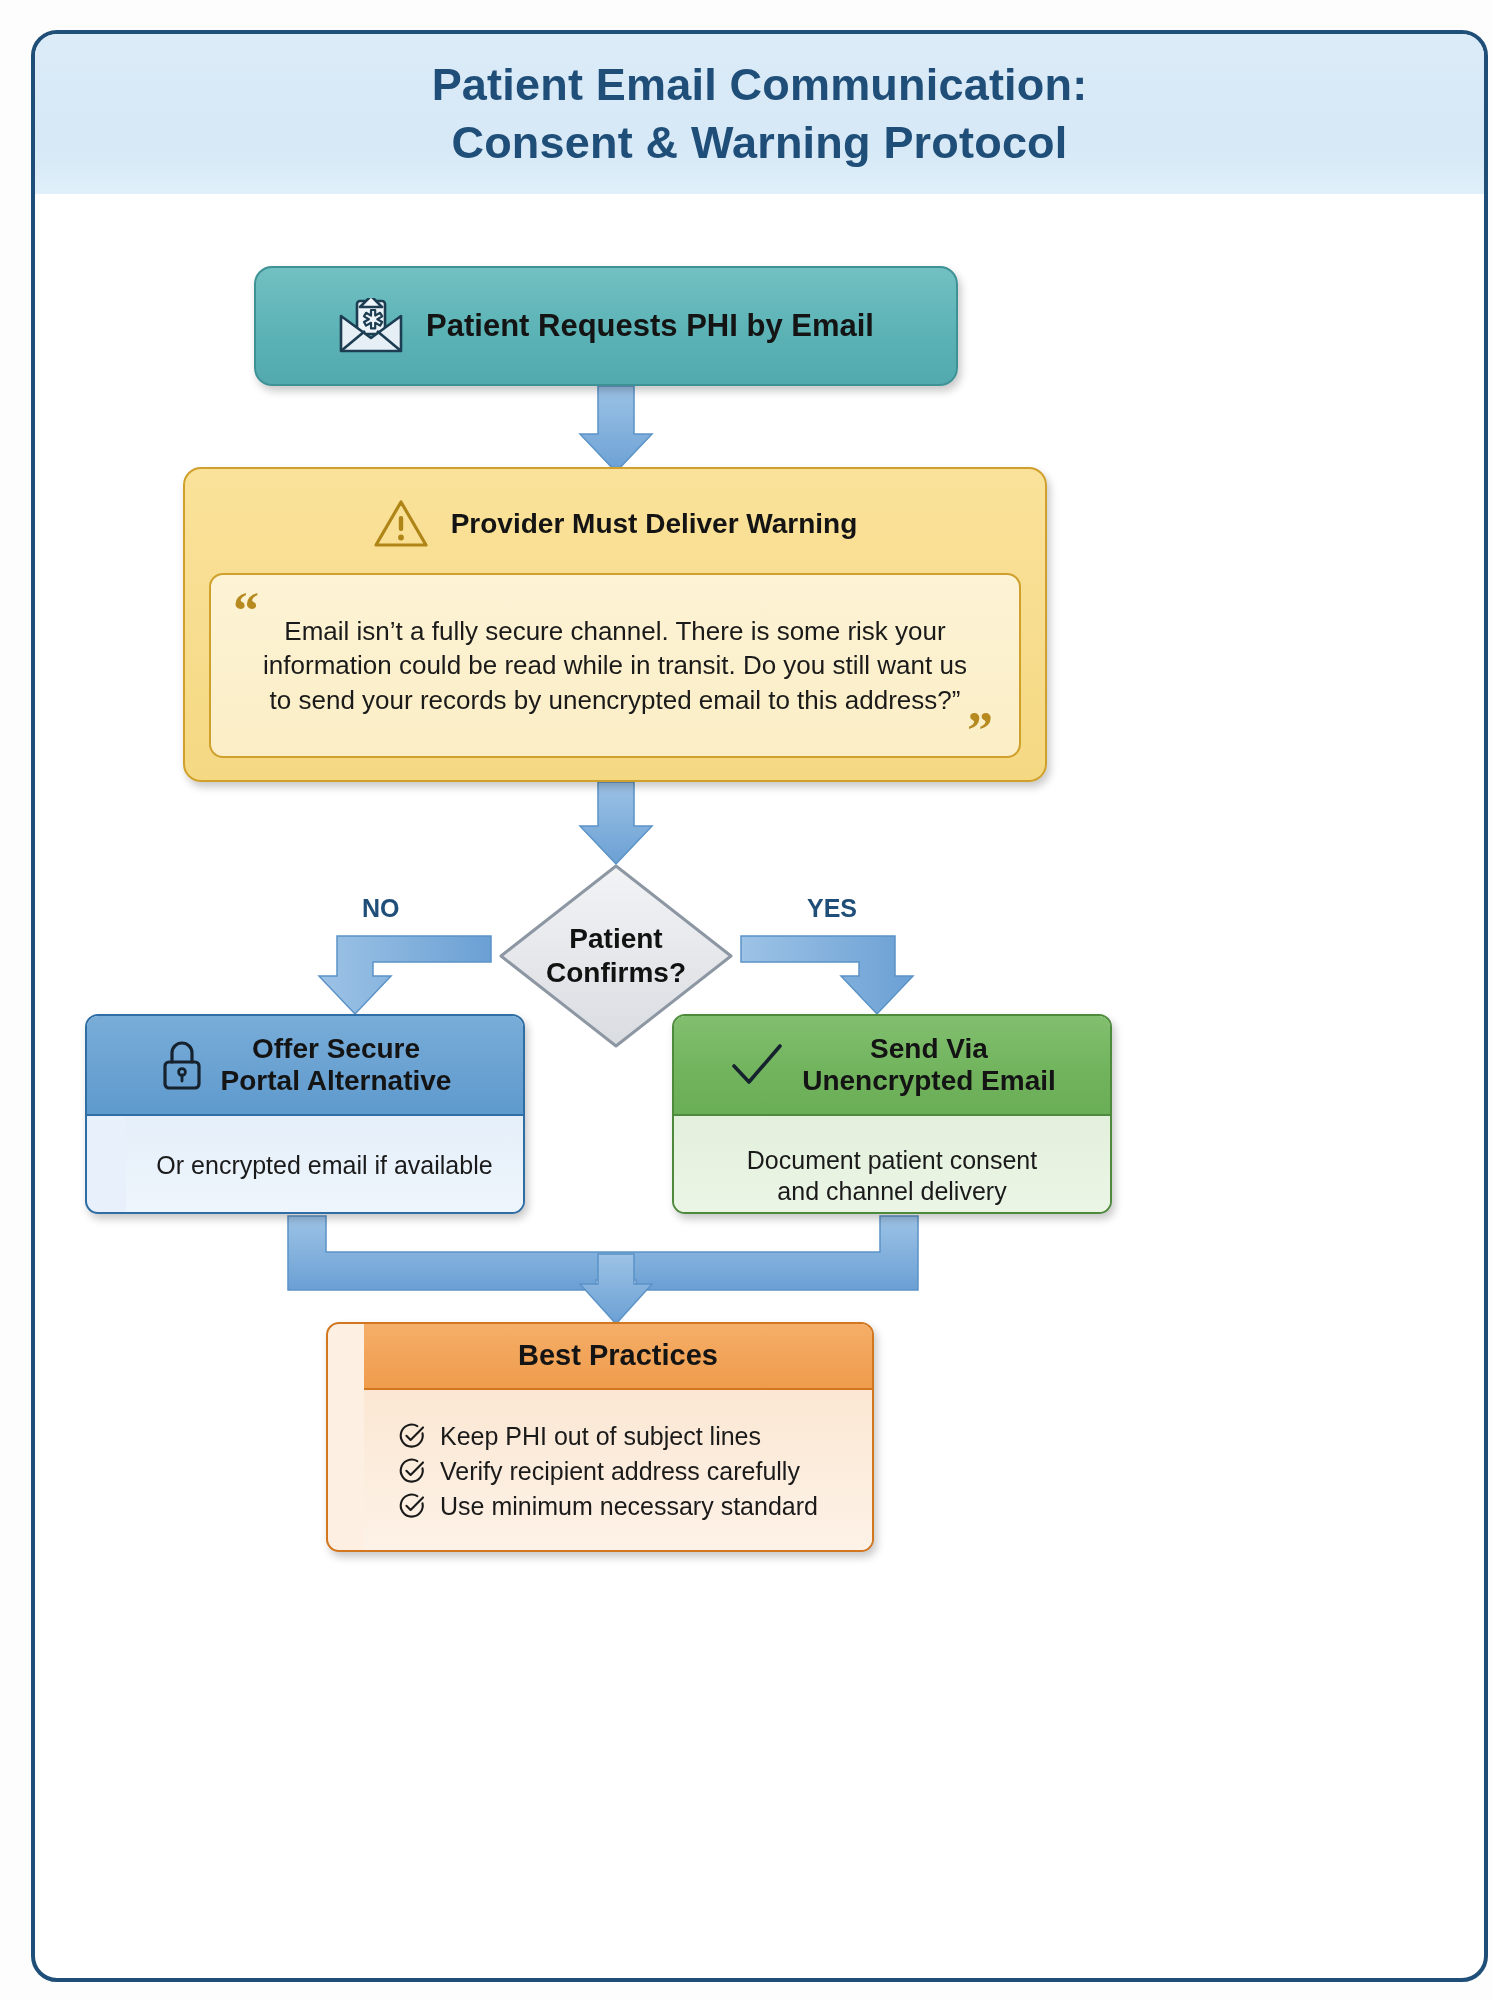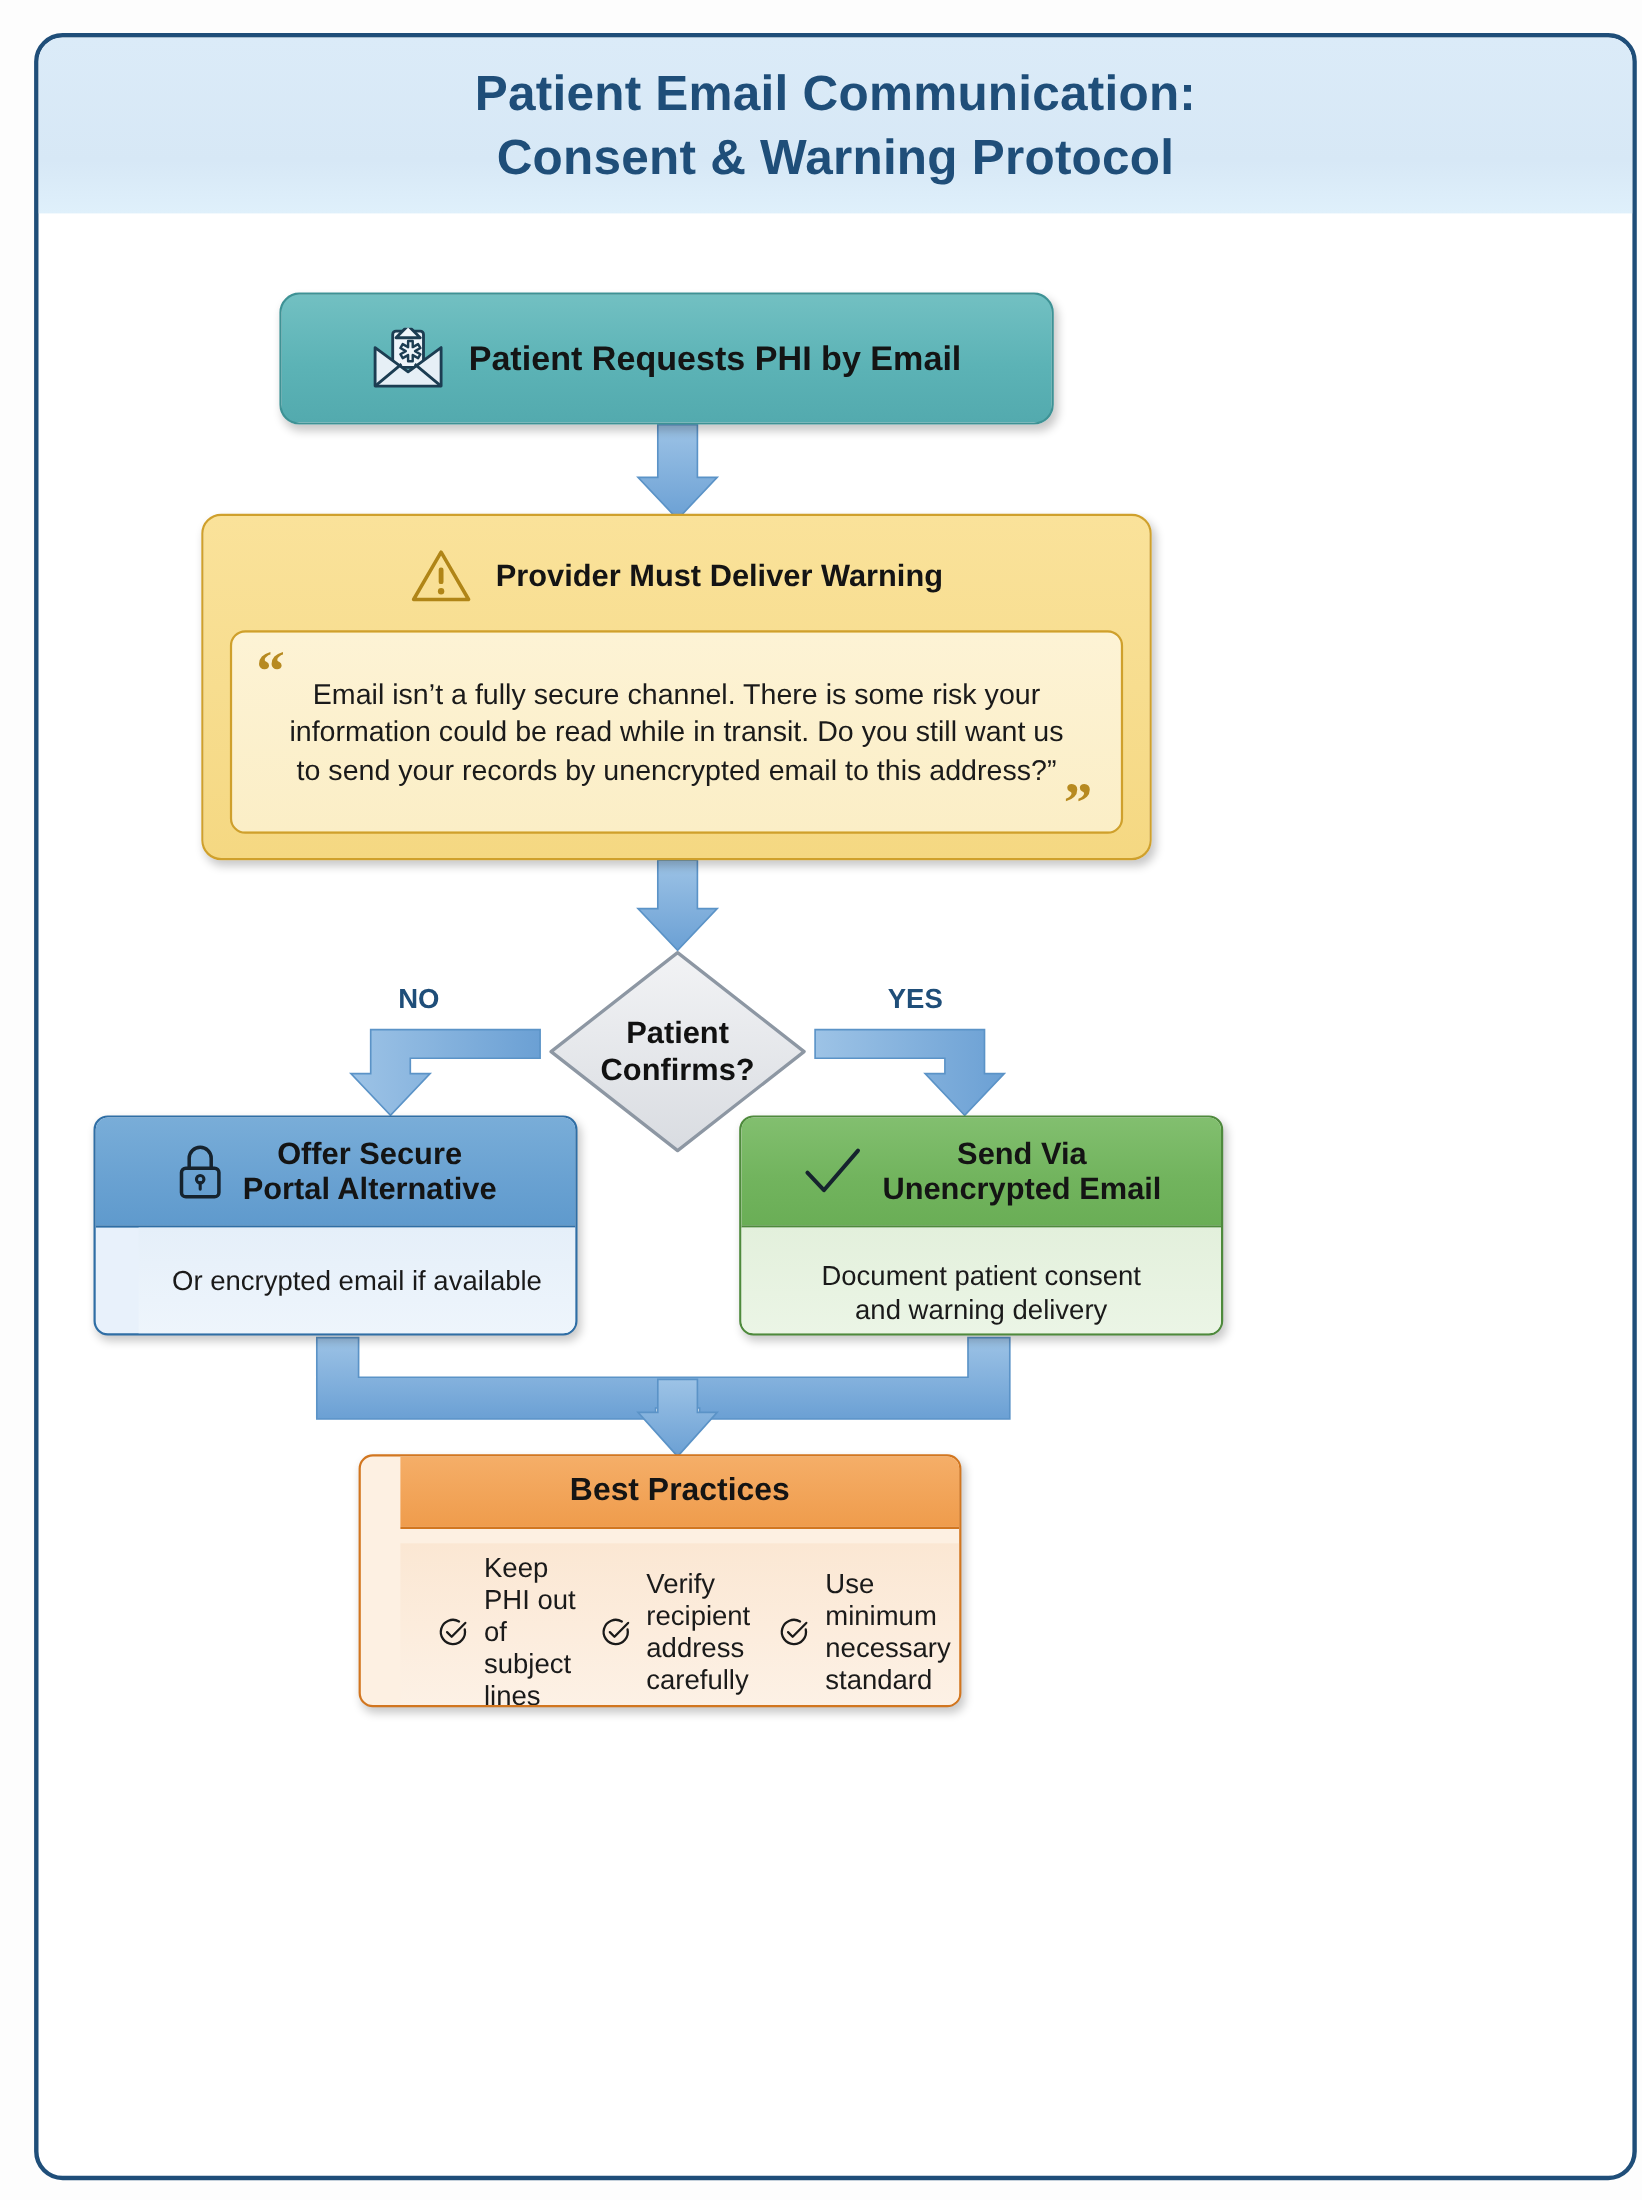--- a/index.html
+++ b/index.html
@@ -77,21 +77,21 @@
                       background:linear-gradient(180deg,#e3f0dc 0%,#edf6e8 100%);font-size:25px;padding:0 16px;line-height:1.25;}
 
   
   .n-orange{left:291px;top:1128px;width:548px;height:230px;border-radius:13px;
             background:#fdf0e2;border:2px solid #d2761f;overflow:hidden;padding-left:36px;}
   .n-orange .node-head{height:66px;background:linear-gradient(180deg,#f5a košt 0%,#f09b4e 100%);
                        background:linear-gradient(180deg,#f5ae68 0%,#ef9c4c 100%);
                        border-bottom:2px solid #d2761f;}
   .n-orange .node-title{font-size:29px;}
   .n-orange .node-body{height:162px;background:linear-gradient(180deg,#fbe7d3 0%,#fdf2e7 100%);
-                       display:flex;flex-direction:row;justify-content:center;gap:6px;padding:4px 0 4px 34px;margin-top:13px;}
+                       display:flex;flex-direction:column;justify-content:center;gap:6px;padding:4px 0 4px 34px;}
   .bp-item{display:flex;align-items:center;gap:14px;font-size:25px;color:#1a1a1a;text-align:left;}
 
   
   .conn{position:absolute;left:0;top:0;}
 
   .icon{display:inline-block;flex:0 0 auto;line-height:0;}
 </style>
 </head>
 <body>
 
@@ -221,21 +221,21 @@
           </svg>
         </span>
         <span class="node-title">
           <span>Send Via</span><br>
           <span>Unencrypted Email</span>
         </span>
       </div>
       <div class="node-body">
         <div>
           <div>Document patient consent</div>
-          <div>and warning delivery</div>
+          <div>and channel delivery</div>
         </div>
       </div>
     </div>
 
     <div class="node n-orange">
       <div class="node-head">
         <span class="node-title">Best Practices</span>
       </div>
       <div class="node-body">
         <div class="bp-item">

